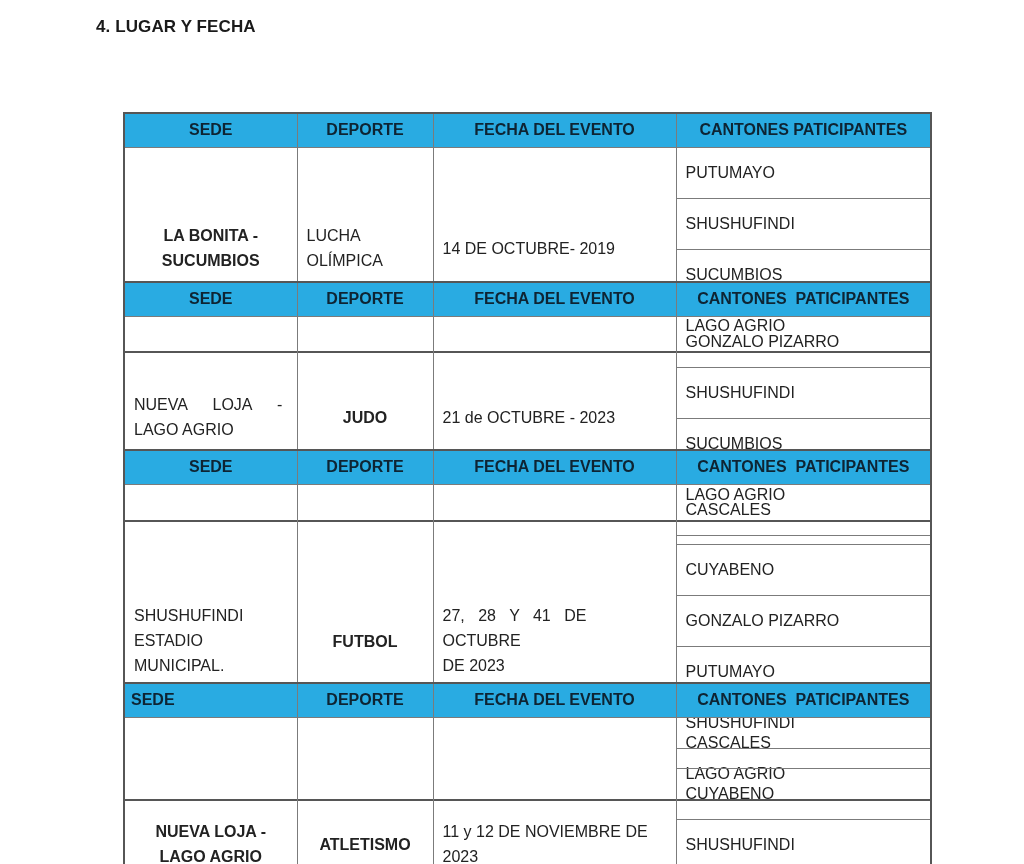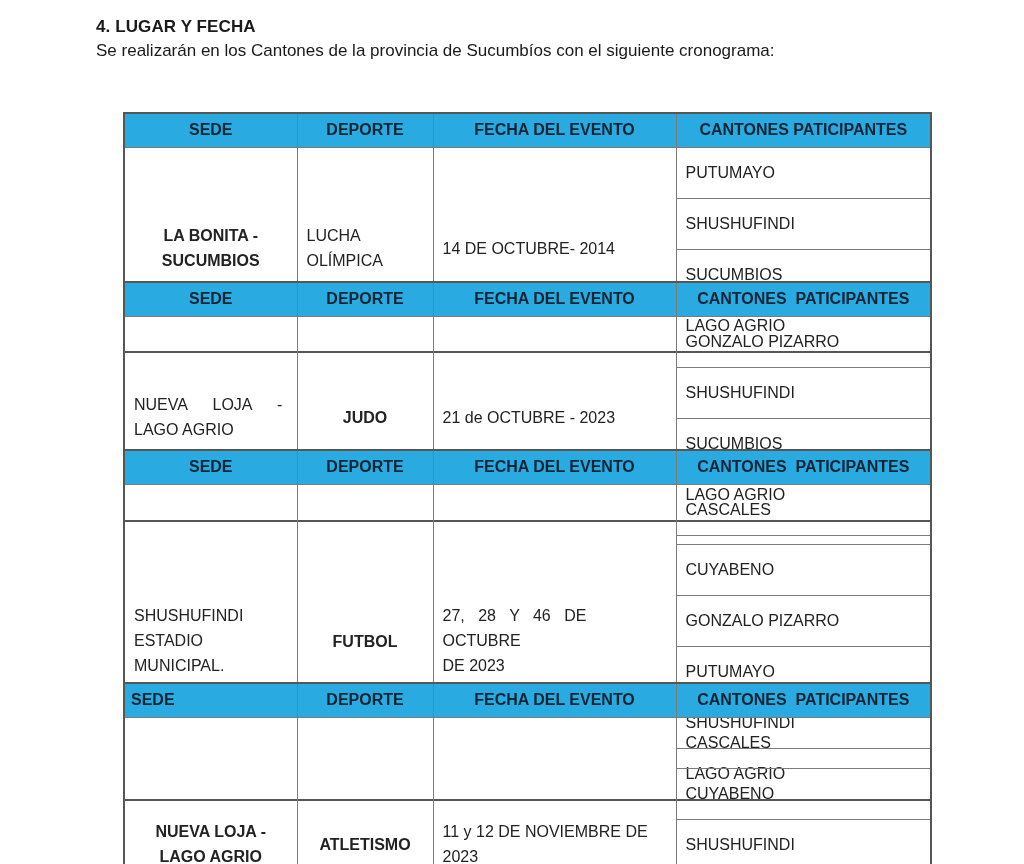--- a/index.html
+++ b/index.html
@@ -78,21 +78,20 @@
   
   .wide-first::first-line { word-spacing: 21px; }
   .date-just::first-line { word-spacing: 9px; }
 </style>
 </head>
 <body>
 
 <div class="page">
 
   <div class="doc-title">4. LUGAR Y FECHA</div>
-  <div class="doc-intro">Se realizarán en los Cantones de la provincia de Sucumbíos con el siguiente cronograma:</div>
 
   <div class="tbl-wrap t1">
     <table class="doc-table">
       <colgroup>
           <col style="width:173px">
           <col style="width:136px">
           <col style="width:243px">
           <col style="width:255px">
         </colgroup>
       <tbody>
@@ -100,21 +99,21 @@
         <th>SEDE</th>
         <th>DEPORTE</th>
         <th>FECHA DEL EVENTO</th>
         <th>CANTONES PATICIPANTES</th>
       </tr>
       <tr>
         <td rowspan="4" class="ml center">LA BONITA -
 SUCUMBIOS</td>
         <td rowspan="4" class="ml">LUCHA
 OLÍMPICA</td>
-        <td rowspan="4">14 DE OCTUBRE- 2014</td>
+        <td rowspan="4">14 DE OCTUBRE- 2019</td>
         <td>PUTUMAYO</td>
       </tr>
       <tr>
             <td>SHUSHUFINDI</td>
           </tr>
       <tr>
             <td>SUCUMBIOS</td>
           </tr>
       <tr>
             <td>LAGO AGRIO</td>
@@ -171,21 +170,21 @@
         <th>SEDE</th>
         <th>DEPORTE</th>
         <th>FECHA DEL EVENTO</th>
         <th>CANTONES  PATICIPANTES</th>
       </tr>
       <tr>
         <td rowspan="7" class="ml">SHUSHUFINDI
 ESTADIO
 MUNICIPAL.</td>
         <td rowspan="7" class="center bold">FUTBOL</td>
-        <td rowspan="7" class="ml date-just">27, 28 Y 46 DE OCTUBRE
+        <td rowspan="7" class="ml date-just">27, 28 Y 41 DE OCTUBRE
 DE 2023</td>
         <td>CASCALES</td>
       </tr>
       <tr class="spacer-row">
             <td></td>
           </tr>
       <tr>
             <td>CUYABENO</td>
           </tr>
       <tr>

